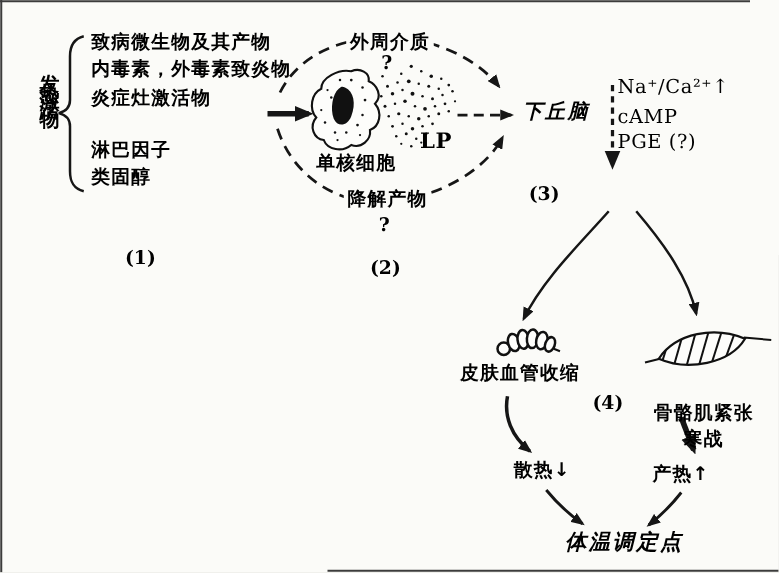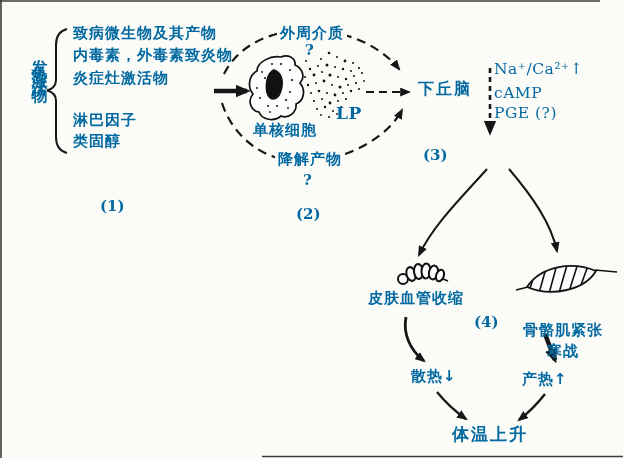--- a/index.html
+++ b/index.html
@@ -1,21 +1,21 @@
 <!DOCTYPE html>
 <html><head>
 <meta charset="utf-8">
 <style>
   html,body{margin:0;padding:0;background:#e8e8e4;}
   #fig{position:relative;width:623px;height:458px;background:#fbfbf8;overflow:hidden;
-       font-family:"DejaVu Sans",sans-serif;color:#0369a1;}
+       font-family:"DejaVu Sans",sans-serif;color:#000000;}
   #art{position:absolute;left:0;top:0;z-index:0;}
   .t{position:absolute;z-index:2;white-space:nowrap;line-height:1.1;}
   .cjk{font-weight:600;letter-spacing:1px;font-size:15px;}
-  .cjk-big{font-weight:700;letter-spacing:2px;font-size:16px;}
+  .cjk-big{font-weight:700;letter-spacing:2px;font-size:16px;font-style:italic;}
   .lat{font-family:"DejaVu Serif",serif;font-size:15.5px;font-weight:400;letter-spacing:.5px;}
   .stage{font-family:"DejaVu Serif",serif;font-size:15px;font-weight:600;}
   .mask{background:#fbfbf8;padding:0 3px;}
   .qmark{font-family:"DejaVu Serif",serif;font-size:15px;font-weight:700;background:#fbfbf8;padding:0 2px;}
   #vlabel{writing-mode:vertical-rl;text-orientation:upright;letter-spacing:7px;
           font-size:16px;font-weight:700;left:31px;top:46px;}
   .ctr{text-align:center;margin-top:29px;}
 </style>
 </head>
 <body>
@@ -188,14 +188,14 @@
 
   <div class="t cjk" style="left:368px;top:290px;">皮肤血管收缩</div>
   <div class="t cjk ctr" style="left:508px;top:293px;width:110px;">骨骼肌紧张</div>
   <div class="t cjk ctr" style="left:508px;top:314px;width:110px;">寒战</div>
 
   <div class="t stage" style="left:474px;top:314px;">(4)</div>
 
   <div class="t cjk" style="left:411px;top:368px;">散热↓</div>
   <div class="t cjk" style="left:522px;top:371px;">产热↑</div>
 
-  <div class="t cjk-big" style="left:452px;top:425px;font-size:17px;">体温上升</div>
+  <div class="t cjk-big" style="left:452px;top:425px;font-size:17px;">体温调定点</div>
 </div>
 
 </body></html>

